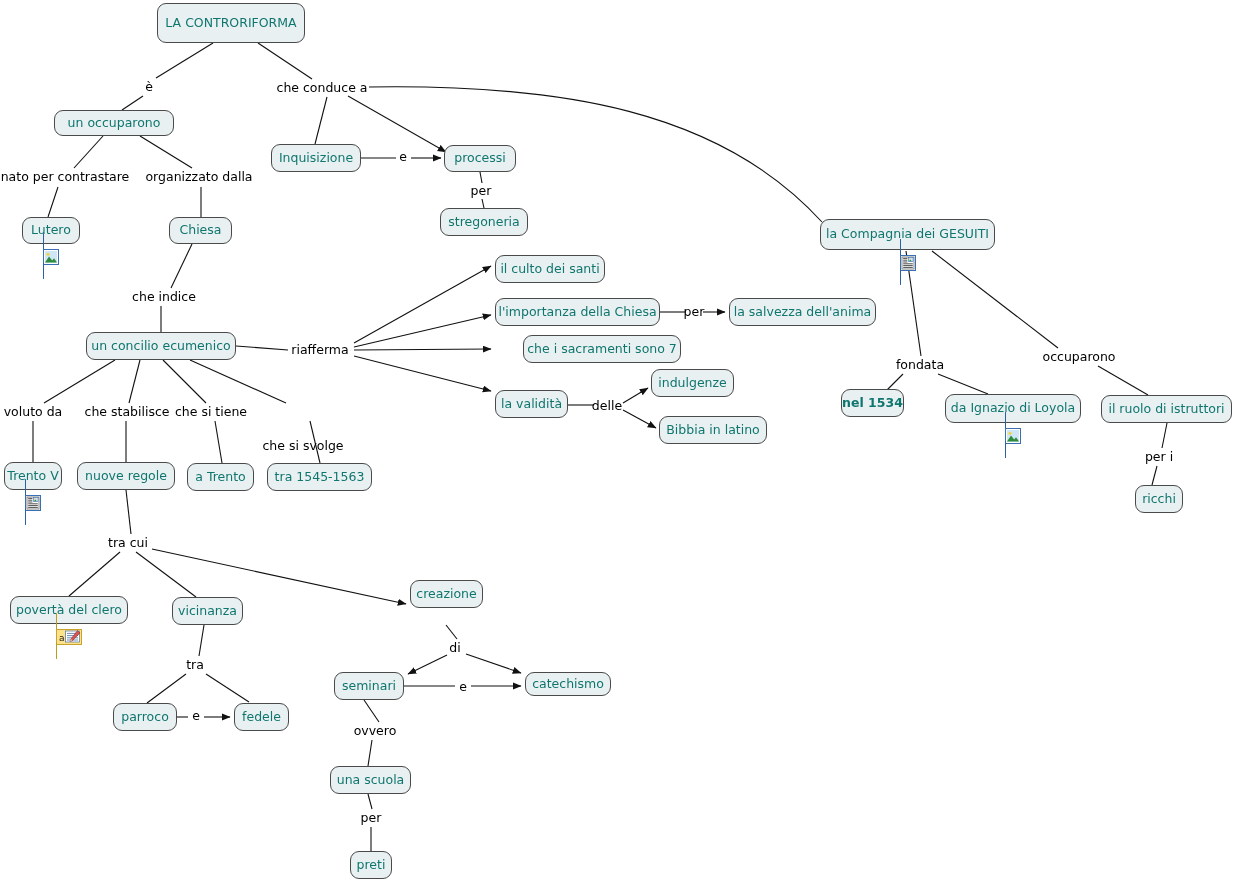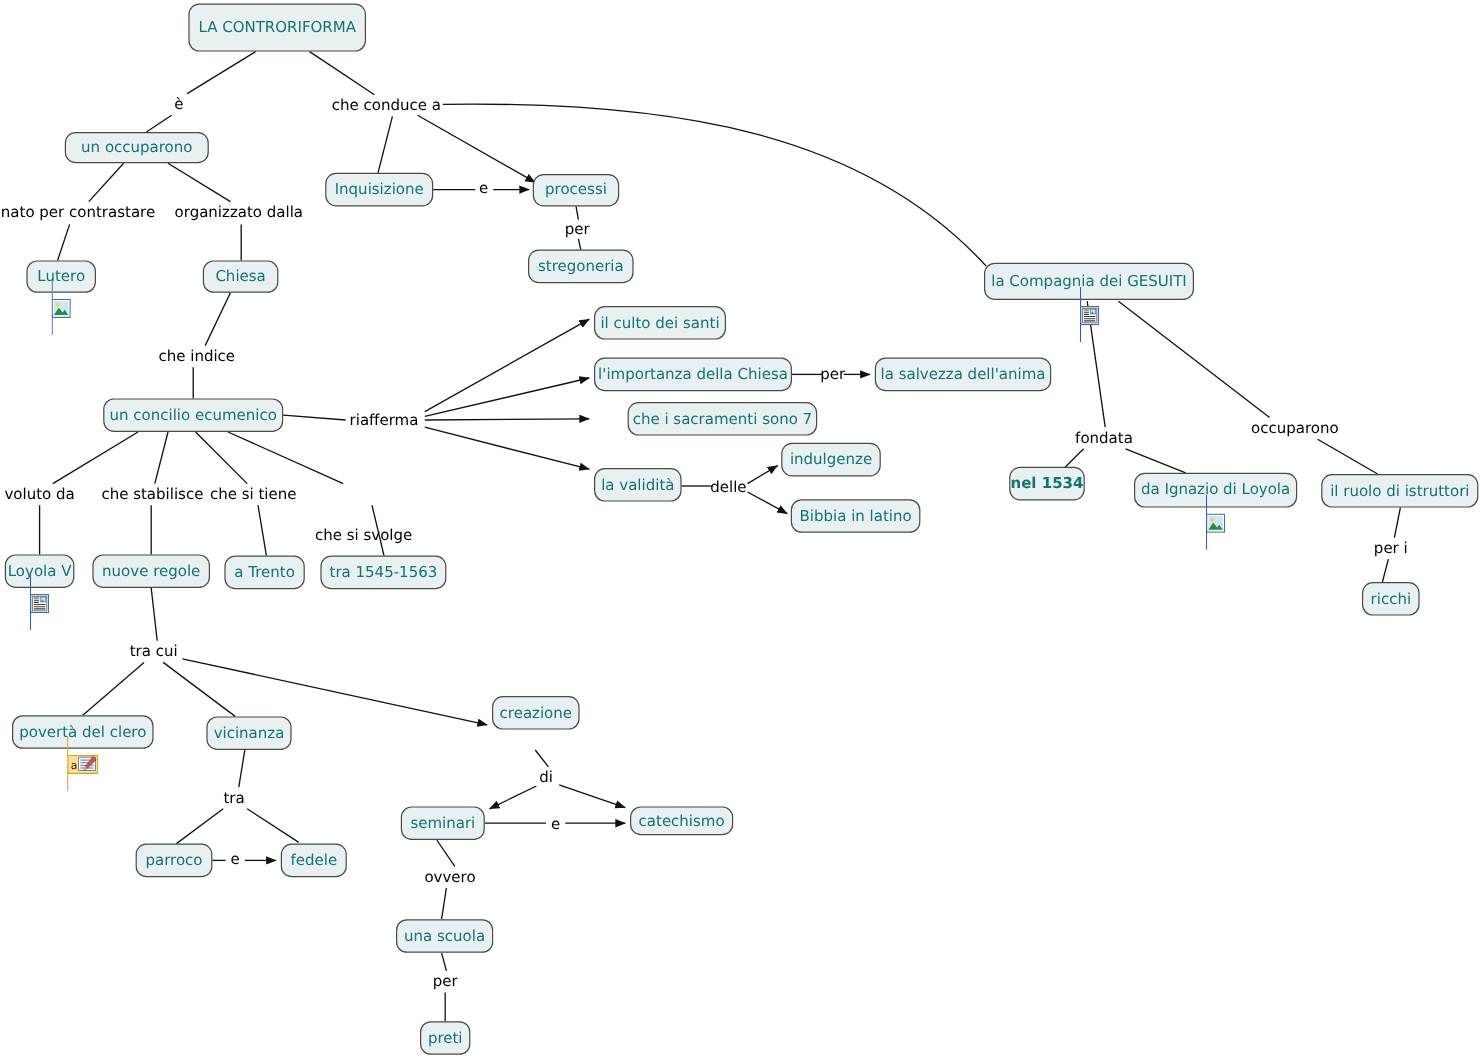--- a/index.html
+++ b/index.html
@@ -251,21 +251,21 @@
               <path d="M2 13.5 L6 7.5 L9.2 11.5 L11 9.2 L14 13.5 Z" fill="#2e8b3d"></path>
             </svg></span></div>
       </div>
       <div class="node" style="left: 1101px; top: 395px; width: 131px; height: 28px;">
         <span>il ruolo di istruttori</span>
       </div>
       <div class="node" style="left: 1135px; top: 485px; width: 48px; height: 28px;">
         <span>ricchi</span>
       </div>
       <div class="node" style="left: 4px; top: 462px; width: 58px; height: 28px;">
-        <span>Loyola V</span>
+        <span>Trento V</span>
         <div style="position: absolute; left: 50%; top: 19px; transform: translateX(-50%);"><span class="badge badge-doc" style="position: static;"><svg width="16" height="16" viewBox="0 0 16 16">
               <rect x="0.5" y="0.5" width="15" height="15" fill="#ffffff" stroke="#3a6fb5"></rect>
               <rect x="2" y="2" width="12" height="12" fill="#ffffff" stroke="#888"></rect>
               <rect x="8.5" y="2.6" width="4.6" height="4" fill="#cfe6f7" stroke="#3a6fb5" stroke-width="0.6"></rect>
               <circle cx="9.9" cy="3.9" r="0.7" fill="#e8c53a"></circle>
               <path d="M9 6.3 L10.4 4.6 L11.6 6.3 Z" fill="#2e8b3d"></path>
               <g stroke="#3a3a3a" stroke-width="0.9">
                 <line x1="3.2" y1="3.4" x2="7.4" y2="3.4"></line>
                 <line x1="3.2" y1="5.2" x2="7.4" y2="5.2"></line>
                 <line x1="3.2" y1="7.0" x2="7.4" y2="7.0"></line>

